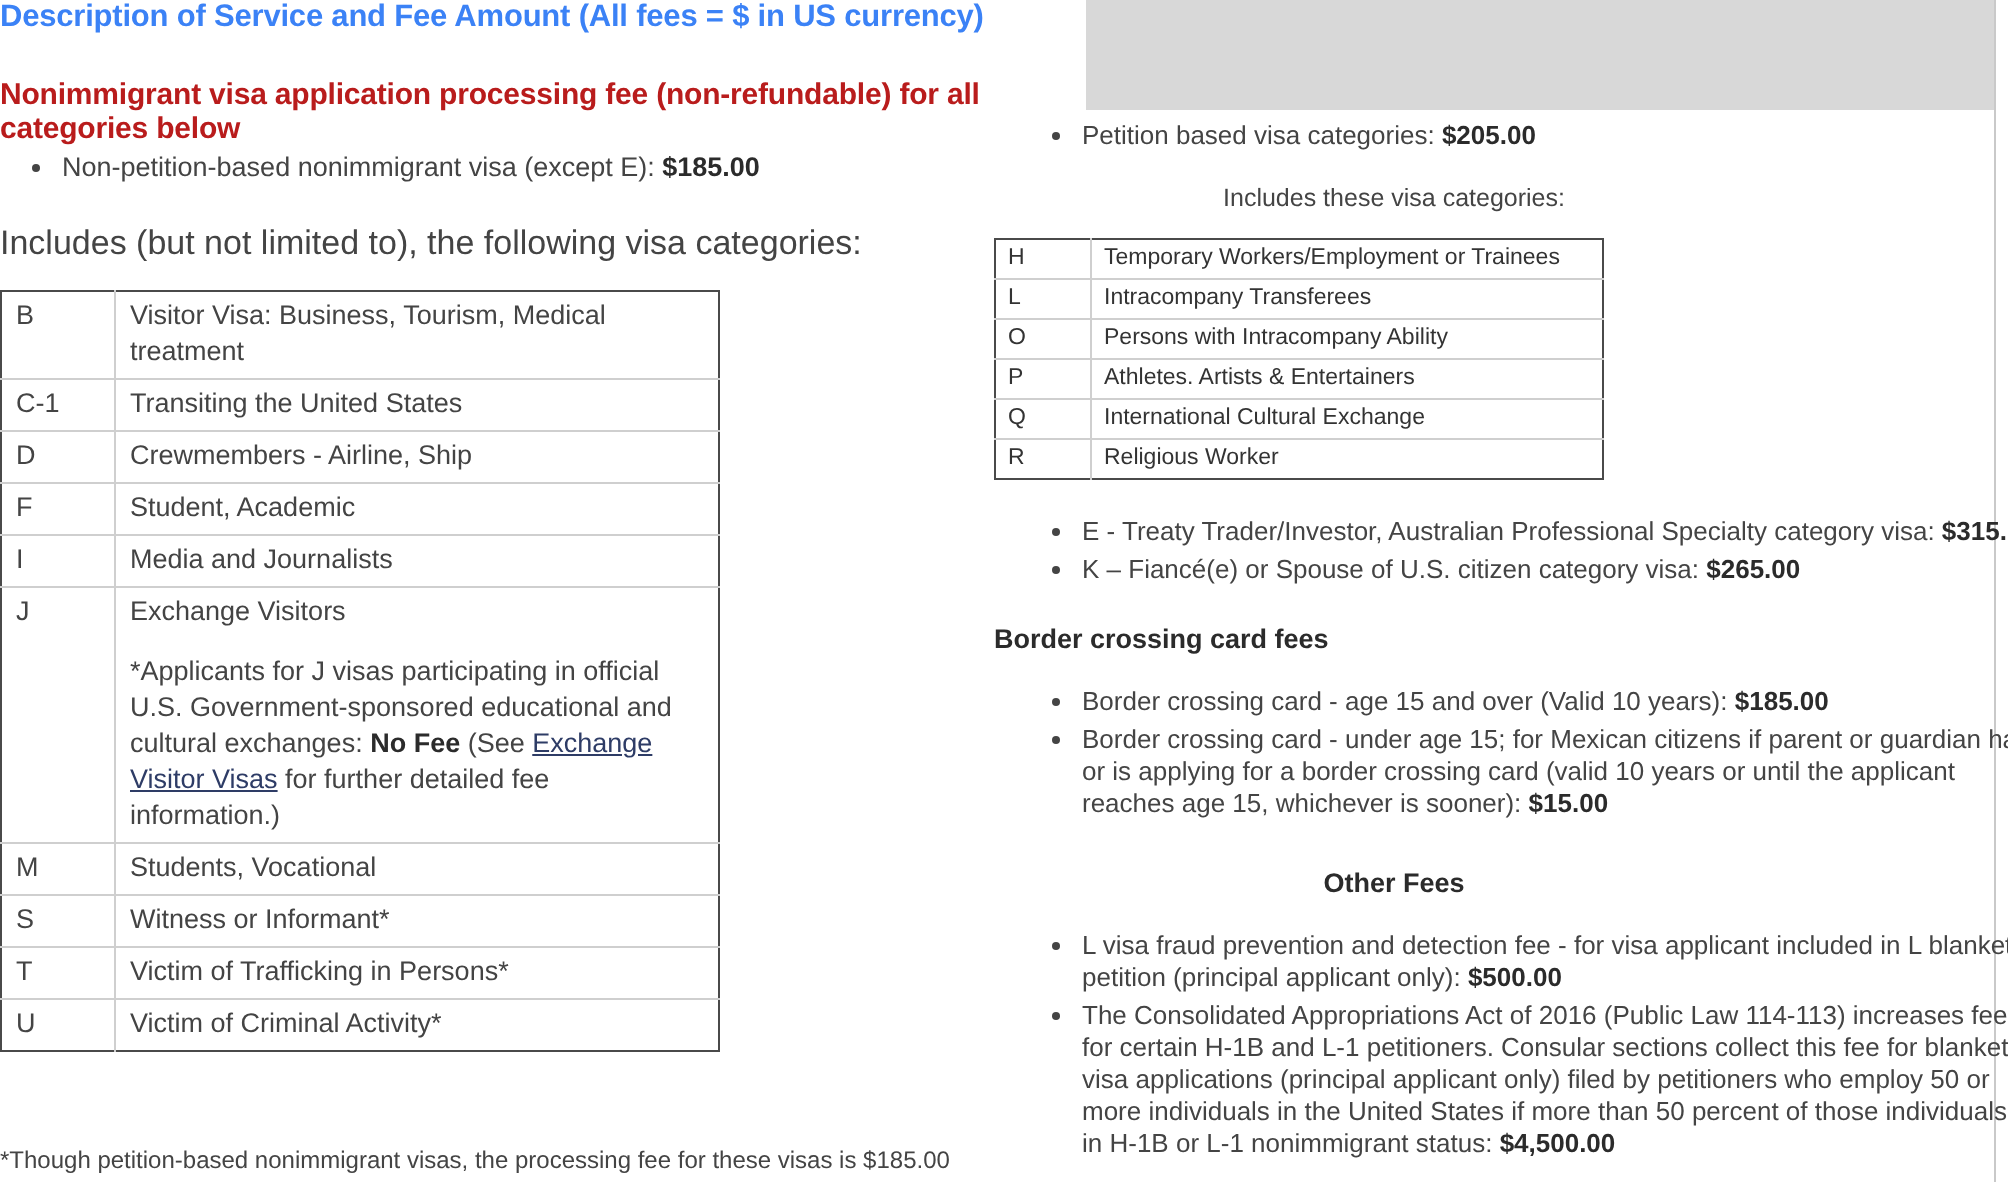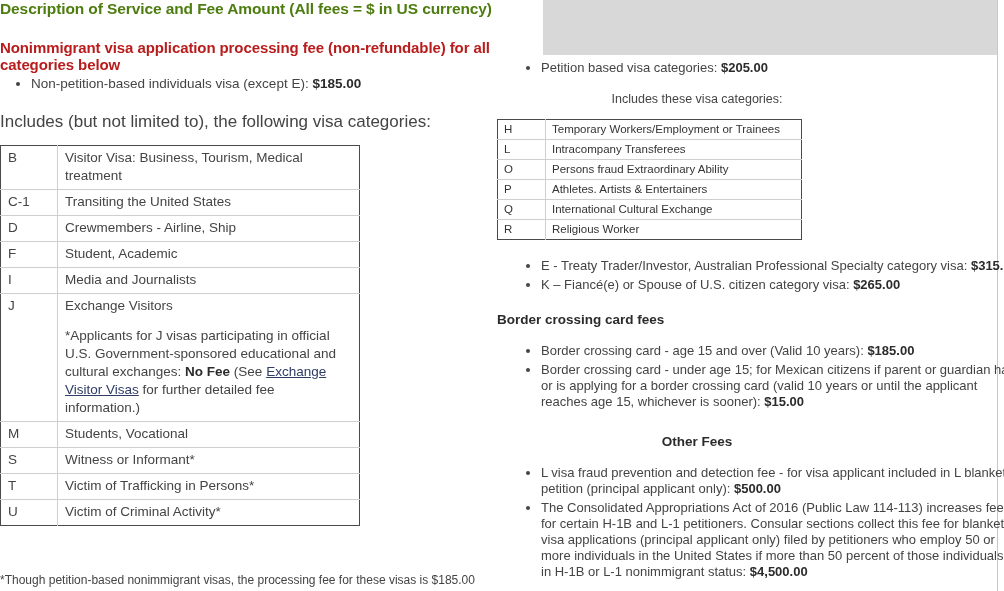--- a/index.html
+++ b/index.html
@@ -49,21 +49,21 @@
     left: 497px;
     top: 55px;
     width: 501px;
     height: 396px;
   }
 
   
   h2.page-heading {
     font-size: 15.5px;
     font-weight: bold;
-    color: #4d7c0f;
+    color: #3b82f6;
     margin: 0;
     padding: 0;
     letter-spacing: -0.1px;
     line-height: 18px;
   }
   h3.sub-heading {
     font-size: 15px;
     font-weight: bold;
     color: #b91c1c;
     margin: 0;
@@ -149,21 +149,21 @@
 <div id="gray-band"></div>
 <div id="right-rule"></div>
 
 <div id="left-col">
 
   <h2 class="page-heading" style="position:absolute; left:0; top:0; width:500px;">Description of Service and Fee Amount (All fees = $ in US currency)</h2>
 
   <h3 class="sub-heading" style="position:absolute; left:0; top:39px; width:545px;">Nonimmigrant visa application processing fee (non-refundable) for all categories below</h3>
 
   <ul class="bullets lg" style="position:absolute; left:5px; top:75px; width:470px;">
-    <li><span>Non-petition-based individuals visa (except E): </span><b class="fee">$185.00</b></li>
+    <li><span>Non-petition-based nonimmigrant visa (except E): </span><b class="fee">$185.00</b></li>
   </ul>
 
   <p class="body-text" style="position:absolute; left:0; top:113px; width:480px;">Includes (but not limited to), the following visa categories:</p>
 
   <table id="left-table" class="cat-table" style="position:absolute; left:0; top:145px;">
     <tbody>
       <tr>
         <td class="code-col">B</td>
         <td>Visitor Visa: Business, Tourism, Medical treatment</td>
       </tr>
@@ -228,21 +228,21 @@
       <tr>
         <td class="code-col">H</td>
         <td>Temporary Workers/Employment or Trainees</td>
       </tr>
       <tr>
         <td class="code-col">L</td>
         <td>Intracompany Transferees</td>
       </tr>
       <tr>
         <td class="code-col">O</td>
-        <td>Persons fraud Extraordinary Ability</td>
+        <td>Persons with Intracompany Ability</td>
       </tr>
       <tr>
         <td class="code-col">P</td>
         <td>Athletes. Artists &amp; Entertainers</td>
       </tr>
       <tr>
         <td class="code-col">Q</td>
         <td>International Cultural Exchange</td>
       </tr>
       <tr>

